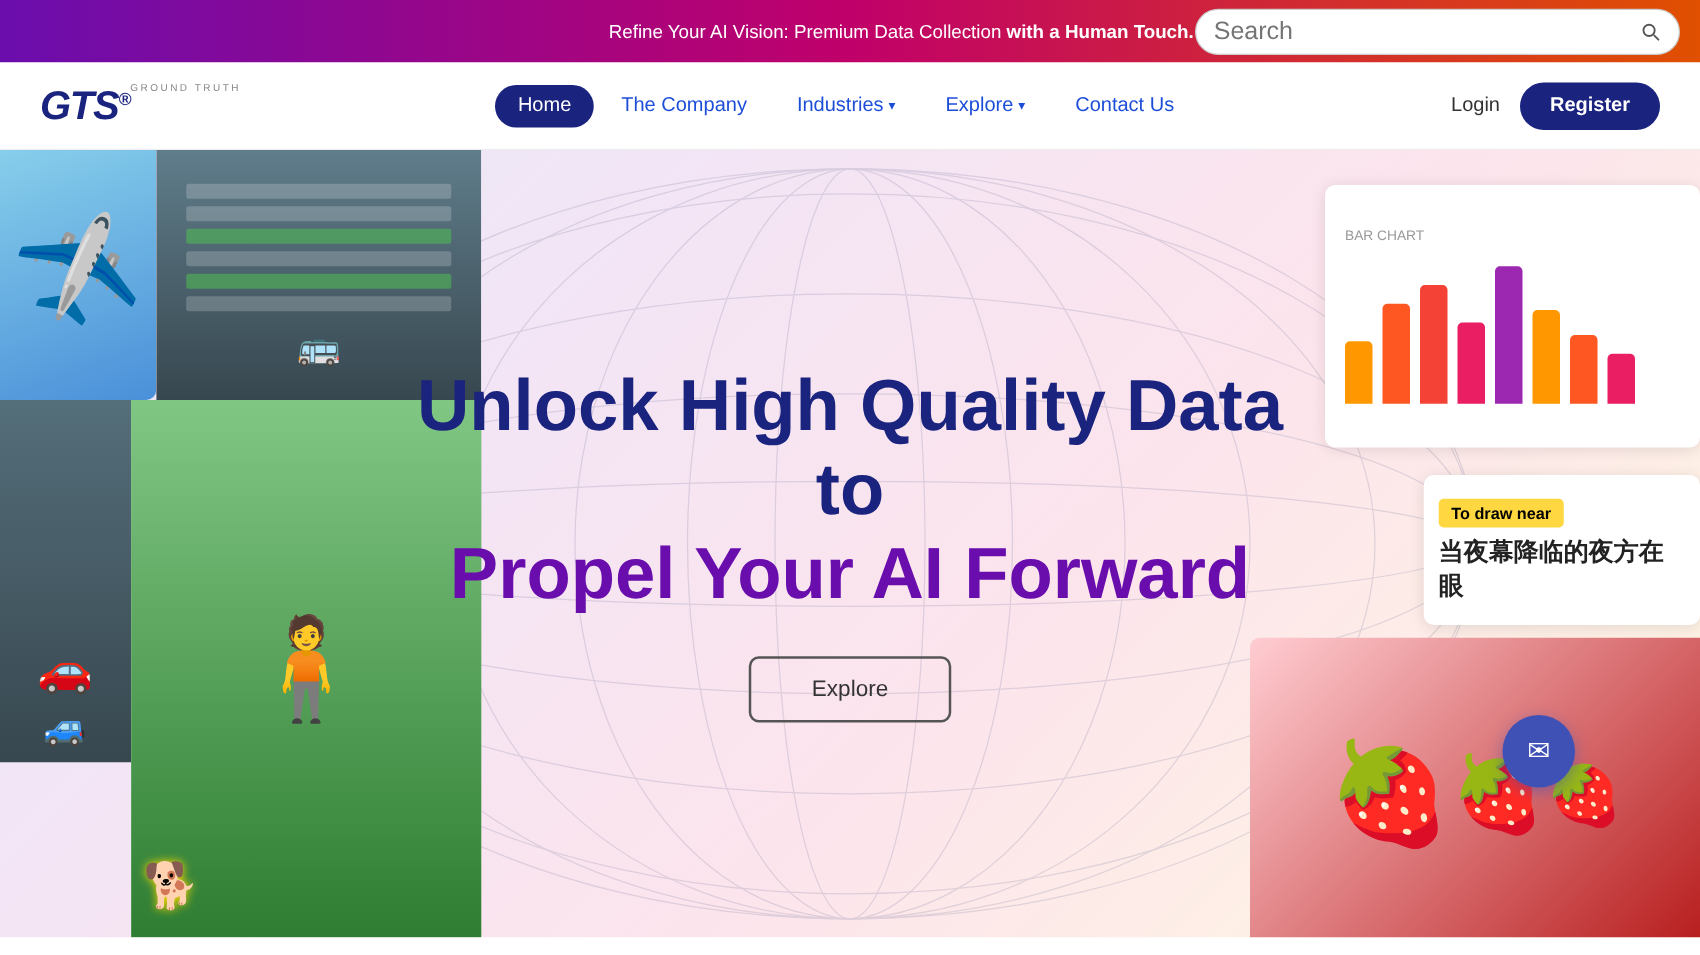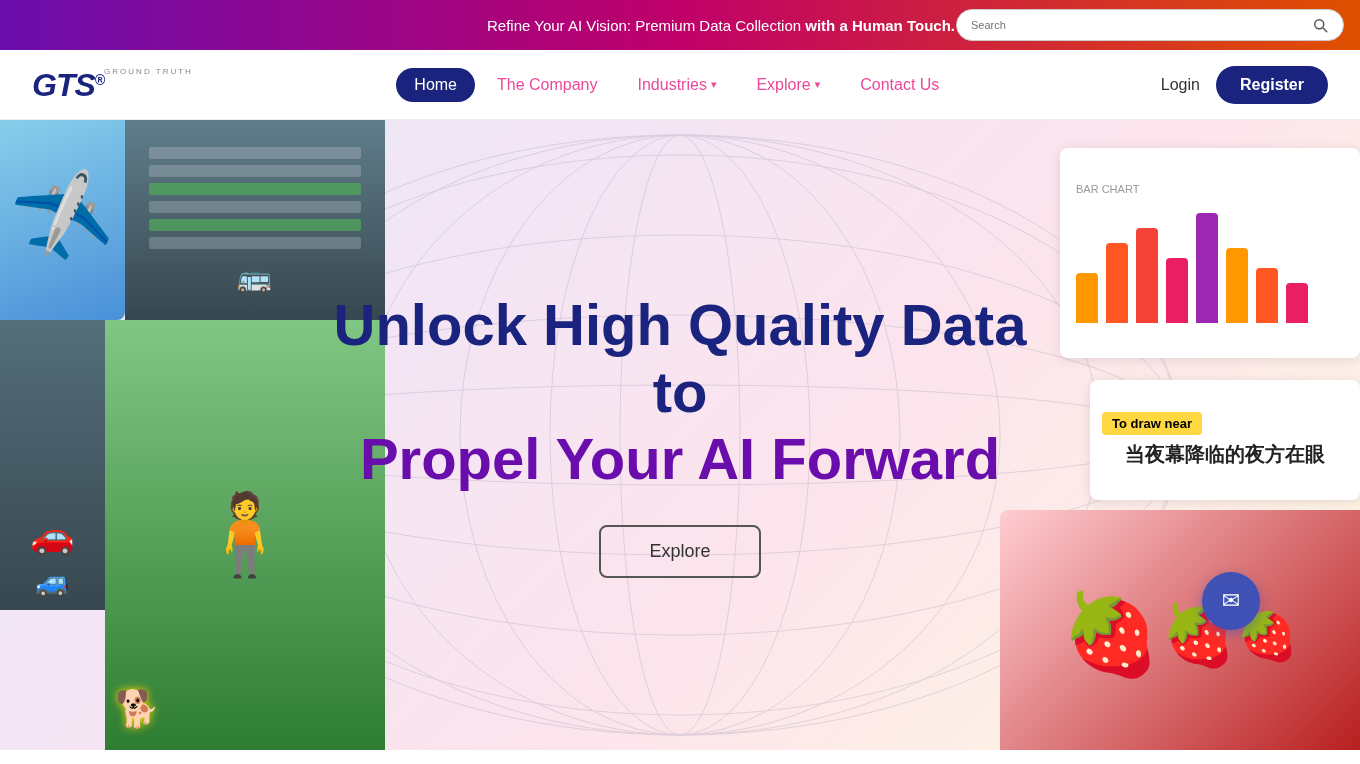--- a/index.html
+++ b/index.html
@@ -29,21 +29,21 @@
       align-items: center;
       background: white;
       border-radius: 24px;
       padding: 6px 14px;
       width: 388px;
       border: 1px solid #ccc;
     }
     .search-box input {
       border: none;
       outline: none;
-      font-size: 11px;
+      font-size: 20px;
       color: #555;
       flex: 1;
       background: transparent;
     }
     .search-box button {
       background: none;
       border: none;
       cursor: pointer;
       padding: 0;
       display: flex;
@@ -89,21 +89,21 @@
     }
 
     .nav {
       display: flex;
       align-items: center;
       gap: 4px;
     }
     .nav-item {
       padding: 8px 18px;
       font-size: 16px;
-      color: #ec4899;
+      color: #1d4ed8;
       text-decoration: none;
       border-radius: 24px;
       cursor: pointer;
       display: flex;
       align-items: center;
       gap: 4px;
       font-weight: 500;
     }
     .nav-item.active {
       background: #1a237e;
@@ -228,21 +228,21 @@
       box-shadow: 0 2px 12px rgba(0,0,0,0.1);
       display: flex;
       align-items: center;
       justify-content: center;
       overflow: hidden;
     }
     .img-text-card {
       position: absolute;
       top: 260px;
       right: 0;
-      width: 270px;
+      width: 221px;
       height: 120px;
       background: white;
       border-radius: 8px;
       box-shadow: 0 2px 12px rgba(0,0,0,0.1);
       display: flex;
       flex-direction: column;
       align-items: center;
       justify-content: center;
       overflow: hidden;
       padding: 12px;

